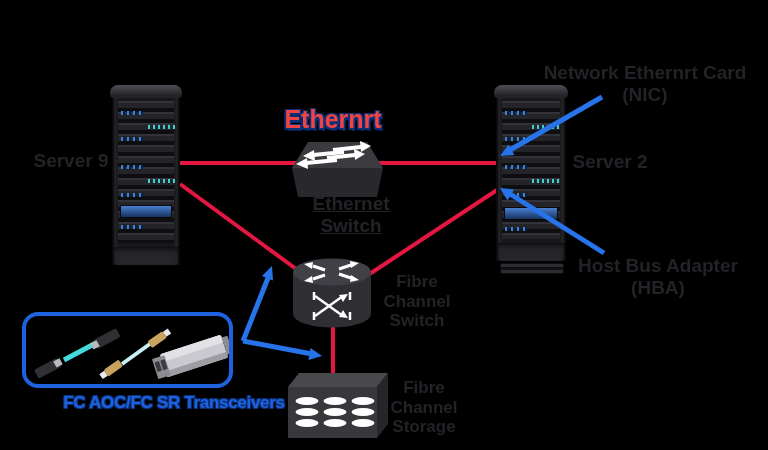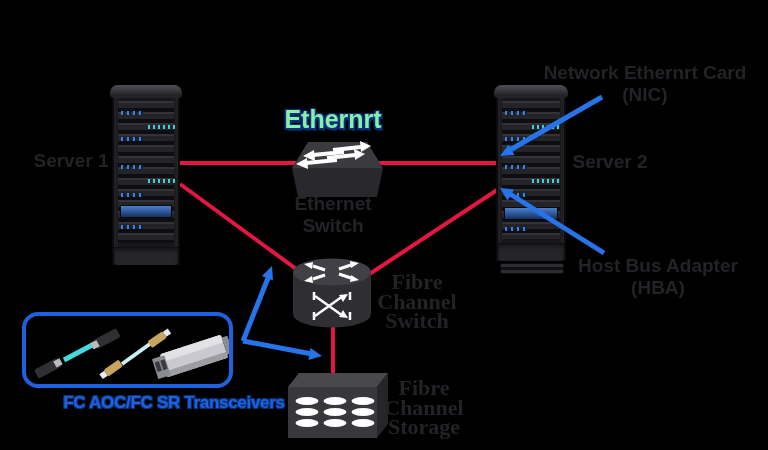--- a/index.html
+++ b/index.html
@@ -26,22 +26,22 @@
          border:1px solid #0b0b0d;border-radius:2px;}
 
   
   .tx-box{position:absolute;left:22px;top:312px;width:203px;height:68px;z-index:2;
           border:4px solid #1e62e0;border-radius:16px;background:#000;}
 
   
   .lbl{position:absolute;z-index:4;text-align:center;font-weight:bold;}
   .lbl span{display:block;}
   .dim{color:#232327;font-size:19px;line-height:22px;}
-  .dim.small{font-size:22px;line-height:19.5px;font-family:Liberation Serif, serif;}
-  .blue-big{color:#86efac;
+  .dim.small{font-size:17px;line-height:19.5px;}
+  .blue-big{color:#ef4444;
             text-shadow:1.5px 1.5px 0 #0d3178,-1.5px -1.5px 0 #0d3178,1.5px -1.5px 0 #0d3178,
                         -1.5px 1.5px 0 #0d3178,2px 3px 0 #081f52;text-align:center;}
   .blue-small{color:#1e62e0;font-size:17px;line-height:18px;letter-spacing:-0.3px;
             text-shadow:1px 1px 0 #0d3178,-1px -1px 0 #0d3178,1px -1px 0 #0d3178,-1px 1px 0 #0d3178;margin-left:44px;}
 </style>
 </head>
 <body>
 
 <div class="stage">
 
@@ -197,25 +197,25 @@
       <g>
         <line x1="243" y1="341" x2="312" y2="354"></line>
         <polygon points="322,356 308.5,360 310.5,348" stroke="none"></polygon>
       </g>
     </g>
   </svg>
 
   <div class="lbl blue-big" style="left:258px;top:105px;width:150px;font-size:25px;">Ethernrt</div>
 
 
-  <div class="lbl dim" style="left:21px;top:150px;width:100px;">Server 1</div>
+  <div class="lbl dim" style="left:21px;top:150px;width:100px;">Server 9</div>
 
   <div class="lbl dim" style="left:560px;top:151px;width:100px;text-align:center;">Server 2</div>
 
-  <div class="lbl dim" style="left:253px;top:193px;width:160px;">
+  <div class="lbl dim" style="left:271px;top:193px;width:160px;text-decoration:underline;">
     <span>Ethernet</span>
     <span>Switch</span>
   </div>
 
   <div class="lbl dim" style="left:525px;top:62px;width:240px;">
     <span>Network Ethernrt Card</span>
     <span>(NIC)</span>
   </div>
 
   <div class="lbl dim" style="left:538px;top:255px;width:240px;">

